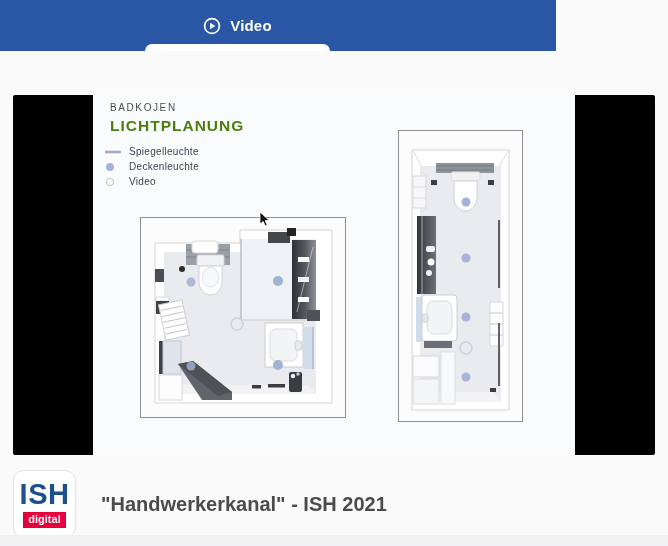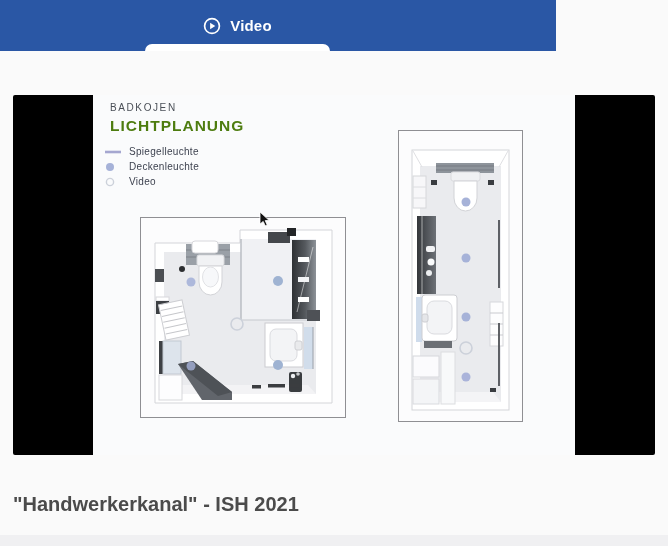--- a/index.html
+++ b/index.html
@@ -221,18 +221,22 @@
       </svg>
 
       <svg class="cursor" width="12" height="16" viewBox="0 0 12 16">
         <path d="M1,0 L1,12 L4.2,9.4 L6.2,13.8 L8.2,12.9 L6.2,8.6 L10,8.3 Z" fill="#111111" stroke="#ffffff" stroke-width="0.8"></path>
       </svg>
 
     </div>
   </div>
 
   <div class="footer">
+    <div class="logo">
+      <span class="logo-ish">ISH</span>
+      <span class="logo-digital">digital</span>
+    </div>
     <span class="video-title">"Handwerkerkanal" - ISH 2021</span>
   </div>
 
   <div class="bottom-strip"></div>
 
 </div>
 
 </body></html>

